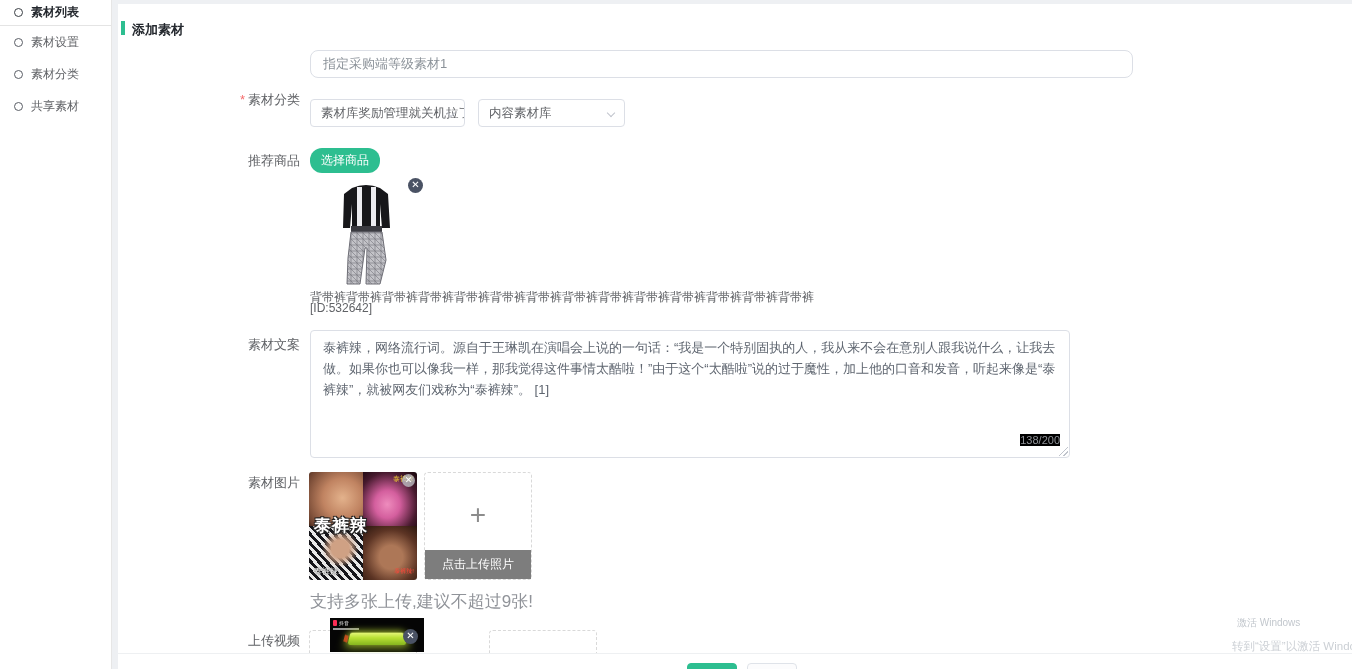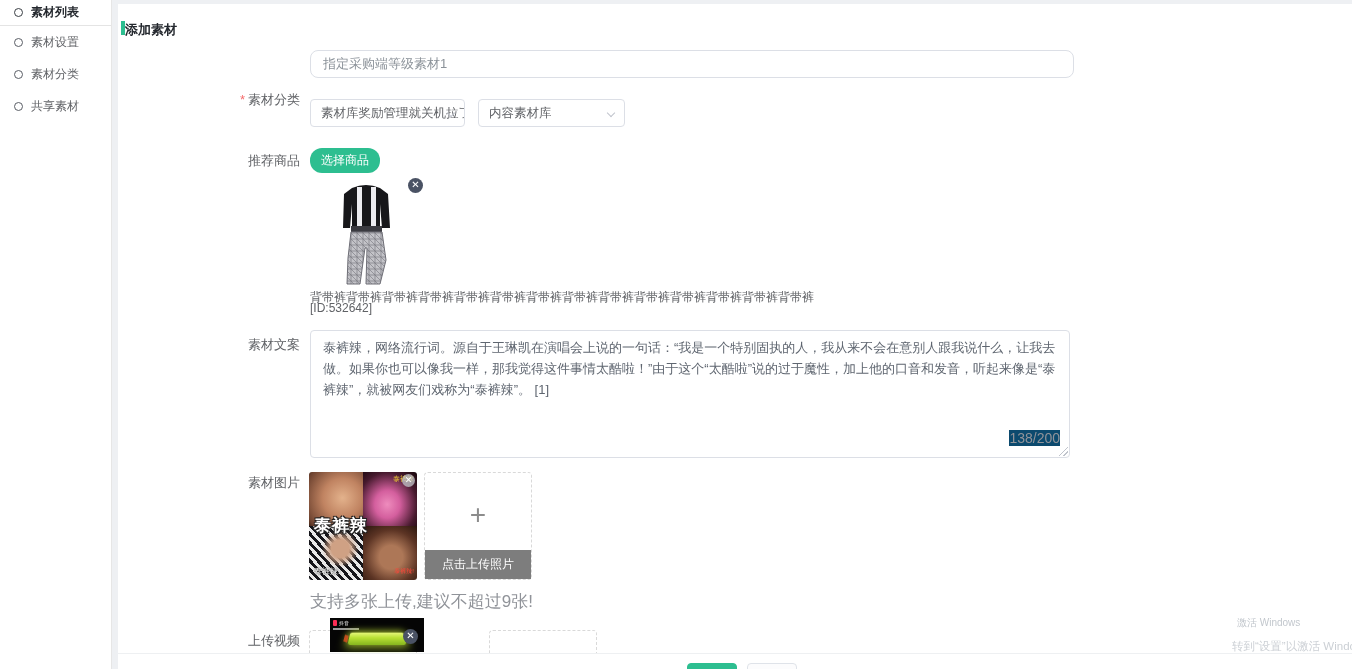--- a/index.html
+++ b/index.html
@@ -10,48 +10,48 @@
   }
   
   .sidebar { position:absolute; left:0; top:0; width:112px; height:669px;
     background:#fff; border-right:1px solid #e6e6e6; z-index:5; }
   .side-item { height:32px; display:flex; align-items:center; gap:8px;
     padding-left:14px; font-size:12px; color:#606266; cursor:pointer; }
   .side-item.active { height:26px; color:#24282e; border-bottom:1px solid #e4e4e4; font-weight:bold; }
   .radio-circle { width:9px; height:9px; border:1.6px solid #3a3f45; border-radius:50%; flex:none; }
   
   .card { position:absolute; left:118px; top:4px; right:0; bottom:0; background:#fff; }
-  .card-header { position:absolute; left:3px; top:17px; display:flex; align-items:flex-start; }
+  .card-header { position:absolute; left:3px; top:17px; display:flex; align-items:flex-start; gap:7px; }
   .hbar { width:4px; height:14px; background:#2DBE90; }
   .htitle { font-size:13px; font-weight:bold; color:#24282e; }
   
   .flabel { position:absolute; left:0; width:182px; text-align:right;
     font-size:13px; color:#606266; line-height:28px; white-space:nowrap; }
   .req { color:#f56c6c; margin-right:3px; font-size:13px; }
-  .tinput { position:absolute; left:192px; width:764px; height:28px;
+  .tinput { position:absolute; left:192px; width:823px; height:28px;
     border:1px solid #dcdfe6; border-radius:8px; padding:0 12px;
     font-size:13px; color:#8b9299; font-family:inherit; background:#fff; outline:none; }
   .fselect { position:absolute; height:28px; border:1px solid #dcdfe6; border-radius:4px;
     background:#fff; display:flex; align-items:center; padding:0 22px 0 10px;
     font-size:12.5px; color:#606266; cursor:pointer; overflow:hidden; white-space:nowrap; }
   .chev { position:absolute; right:9px; top:10px; width:7px; height:7px; }
   .chev::before { content:""; position:absolute; left:0; top:0; width:5px; height:5px;
     border-right:1.4px solid #c0c4cc; border-bottom:1.4px solid #c0c4cc; transform:rotate(45deg); }
   .btn-green { position:absolute; background:#2DBE90; color:#fff; border:none;
     border-radius:12px; font-size:12px; font-family:inherit; cursor:pointer; }
   .close-dark { position:absolute; width:15px; height:15px; border-radius:50%;
     background:#4a5264; color:#fff; font-size:10px; line-height:14px; text-align:center;
     cursor:pointer; z-index:4; }
   .prod-name { position:absolute; left:192px; font-size:12px; color:#606266; line-height:12px; white-space:nowrap; }
   
   .tawrap { position:absolute; left:192px; top:326px; width:760px; height:128px; }
   .tarea { width:100%; height:100%; border:1px solid #dcdfe6; border-radius:4px;
     padding:6px 12px; font-size:13px; line-height:21px; color:#5f6670;
     font-family:inherit; resize:none; outline:none; }
-  .tcount { position:absolute; right:10px; bottom:12px; font-size:14px; color:#909399; background:#0c4a6e; }
+  .tcount { position:absolute; right:10px; bottom:12px; font-size:11px; color:#909399; background:#000000; }
   .resize-handle { position:absolute; right:2px; bottom:2px; width:9px; height:9px;
     background:
       linear-gradient(135deg, transparent 0 46%, #c0c4cc 46% 54%, transparent 54%) ,
       linear-gradient(135deg, transparent 0 72%, #c0c4cc 72% 82%, transparent 82%);
   }
   
   .meme { position:absolute; left:191px; top:468px; width:108px; height:108px;
     border-radius:3px; overflow:hidden; display:grid; grid-template:54px 54px / 54px 54px; cursor:pointer; }
   .meme .q { position:relative; overflow:hidden;text-align:center; }
   .q-tl { background:radial-gradient(circle at 62% 48%, #e3b28c 0%, #c08361 45%, #6e4330 90%, #402417 100%); }

